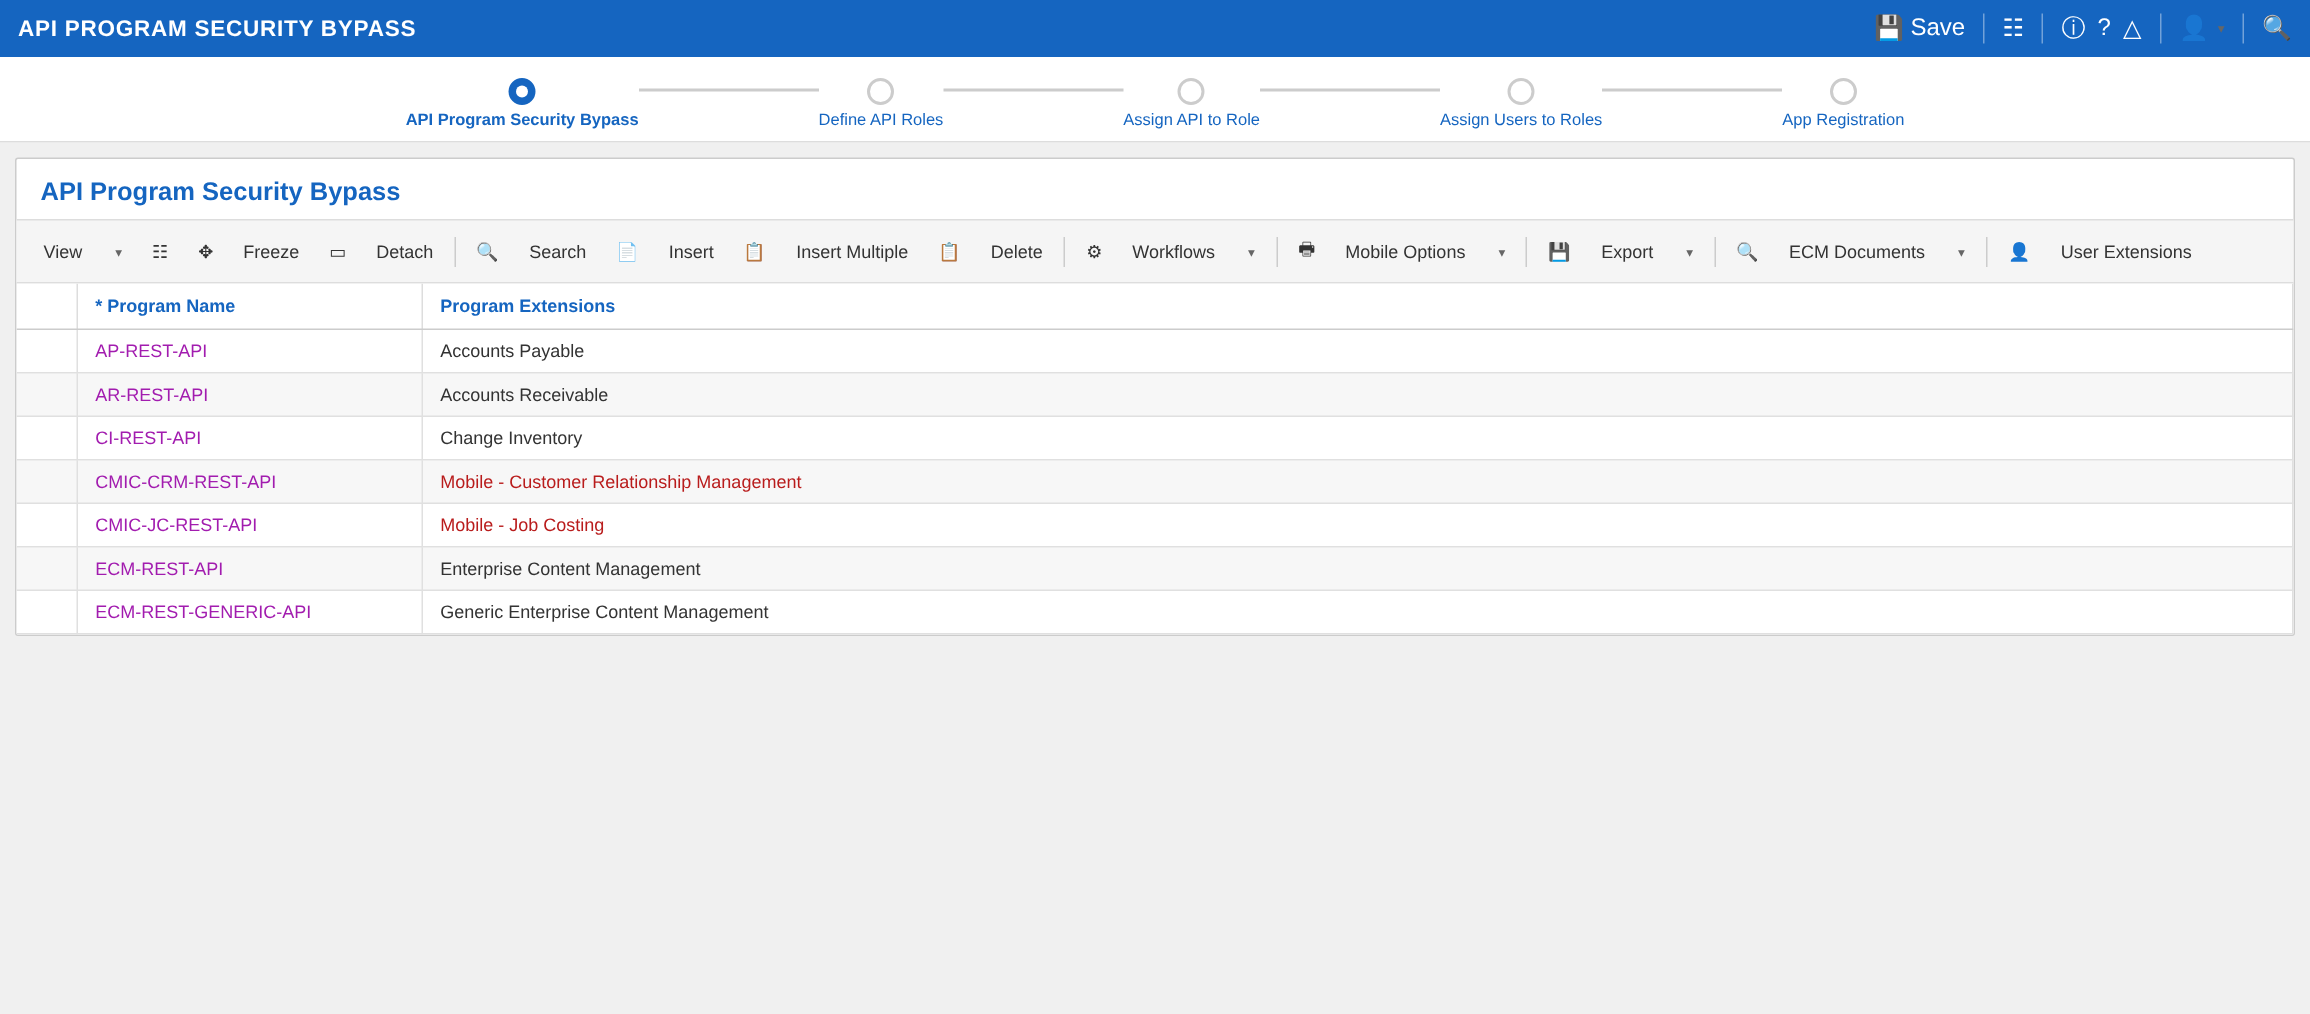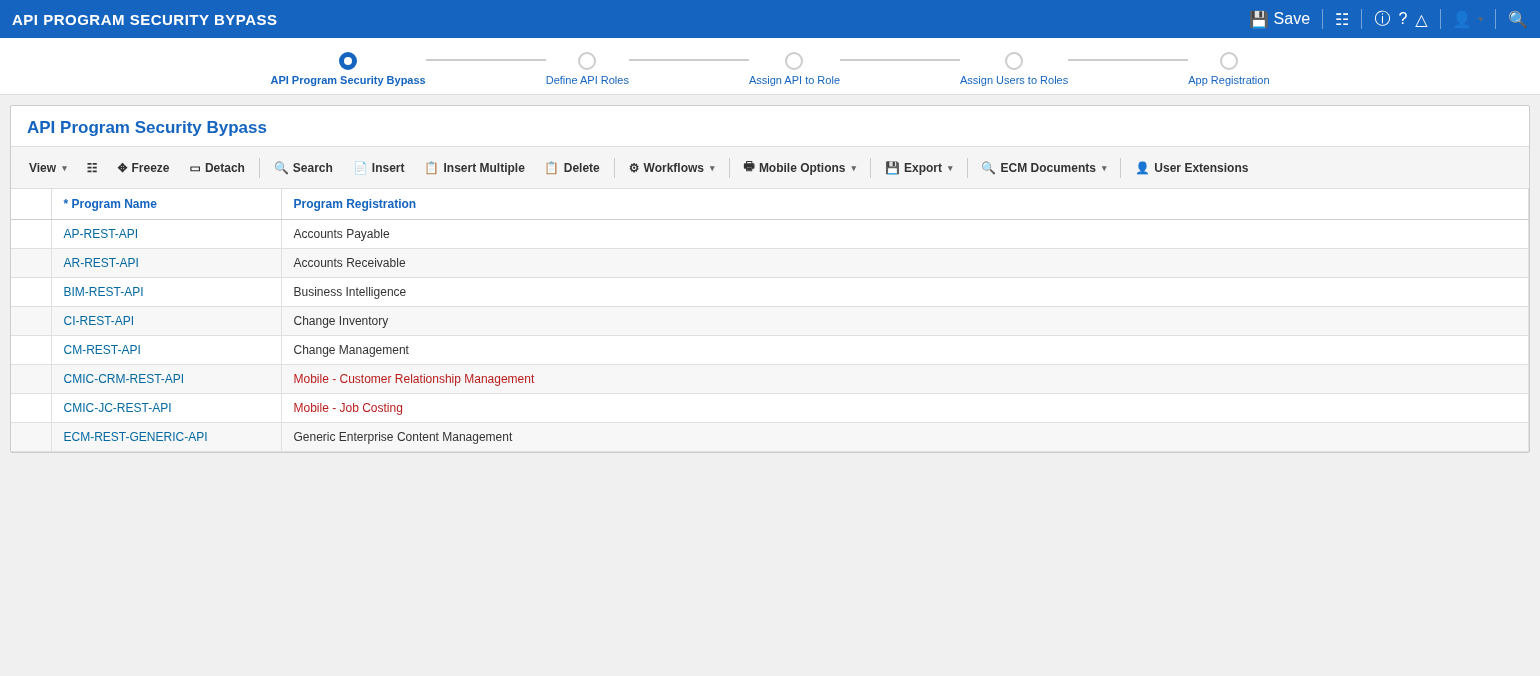--- a/index.html
+++ b/index.html
@@ -121,29 +121,28 @@
       border-bottom: 1px solid #ddd;
       padding: 6px 10px;
       display: flex;
       align-items: center;
       gap: 4px;
       flex-wrap: wrap;
     }
     .toolbar-btn {
       display: flex;
       align-items: center;
-      gap: 4px;
+      gap: 20px;
       padding: 4px 8px;
       cursor: pointer;
       font-size: 12px;
       color: #333;
       border: none;
       background: transparent;
       border-radius: 2px;
-      font-weight: bold;
     }
     .toolbar-separator {
       width: 1px;
       height: 20px;
       background: #ccc;
       margin: 0 2px;
     }
     .toolbar-dropdown {
       display: flex;
       align-items: center;
@@ -186,21 +185,21 @@
       margin-top: 48px;
     }
     .data-table td {
       padding: 7px 12px;
       font-size: 12px;
       color: #333;
       border-bottom: 1px solid #e0e0e0;
       border-right: 1px solid #e0e0e0;
     }
     .data-table td.program-name {
-      color: #0369a1;
+      color: #a21caf;
     }
     .data-table td.program-desc-link {
       color: #b91c1c;
     }
     .data-table td.program-desc {
       color: #333;
     }
     .data-table tr:nth-child(even) {
       background: #f7f7f7;
     }
@@ -338,58 +337,53 @@
       <span>User Extensions</span>
     </button>
   </div>
 
   <div class="table-container">
     <table class="data-table">
       <thead>
         <tr>
           <th></th>
           <th class="col-name">* Program Name</th>
-          <th>Program Registration</th>
+          <th>Program Extensions</th>
         </tr>
       </thead>
       <tbody id="table-body">
       <tr>
             <td></td>
             <td class="program-name">AP-REST-API</td>
             <td class="program-desc">Accounts Payable</td>
           </tr>
           <tr>
             <td></td>
             <td class="program-name">AR-REST-API</td>
             <td class="program-desc">Accounts Receivable</td>
           </tr>
           <tr>
             <td></td>
-            <td class="program-name">BIM-REST-API</td>
-            <td class="program-desc">Business Intelligence</td>
-          </tr>
-          <tr>
-            <td></td>
             <td class="program-name">CI-REST-API</td>
             <td class="program-desc">Change Inventory</td>
           </tr>
           <tr>
             <td></td>
-            <td class="program-name">CM-REST-API</td>
-            <td class="program-desc">Change Management</td>
-          </tr>
-          <tr>
-            <td></td>
             <td class="program-name">CMIC-CRM-REST-API</td>
             <td class="program-desc-link">Mobile - Customer Relationship Management</td>
           </tr>
           <tr>
             <td></td>
             <td class="program-name">CMIC-JC-REST-API</td>
             <td class="program-desc-link">Mobile - Job Costing</td>
+          </tr>
+          <tr>
+            <td></td>
+            <td class="program-name">ECM-REST-API</td>
+            <td class="program-desc">Enterprise Content Management</td>
           </tr>
           <tr>
             <td></td>
             <td class="program-name">ECM-REST-GENERIC-API</td>
             <td class="program-desc">Generic Enterprise Content Management</td>
           </tr>
         </tbody>
     </table>
   </div>
 </div>

